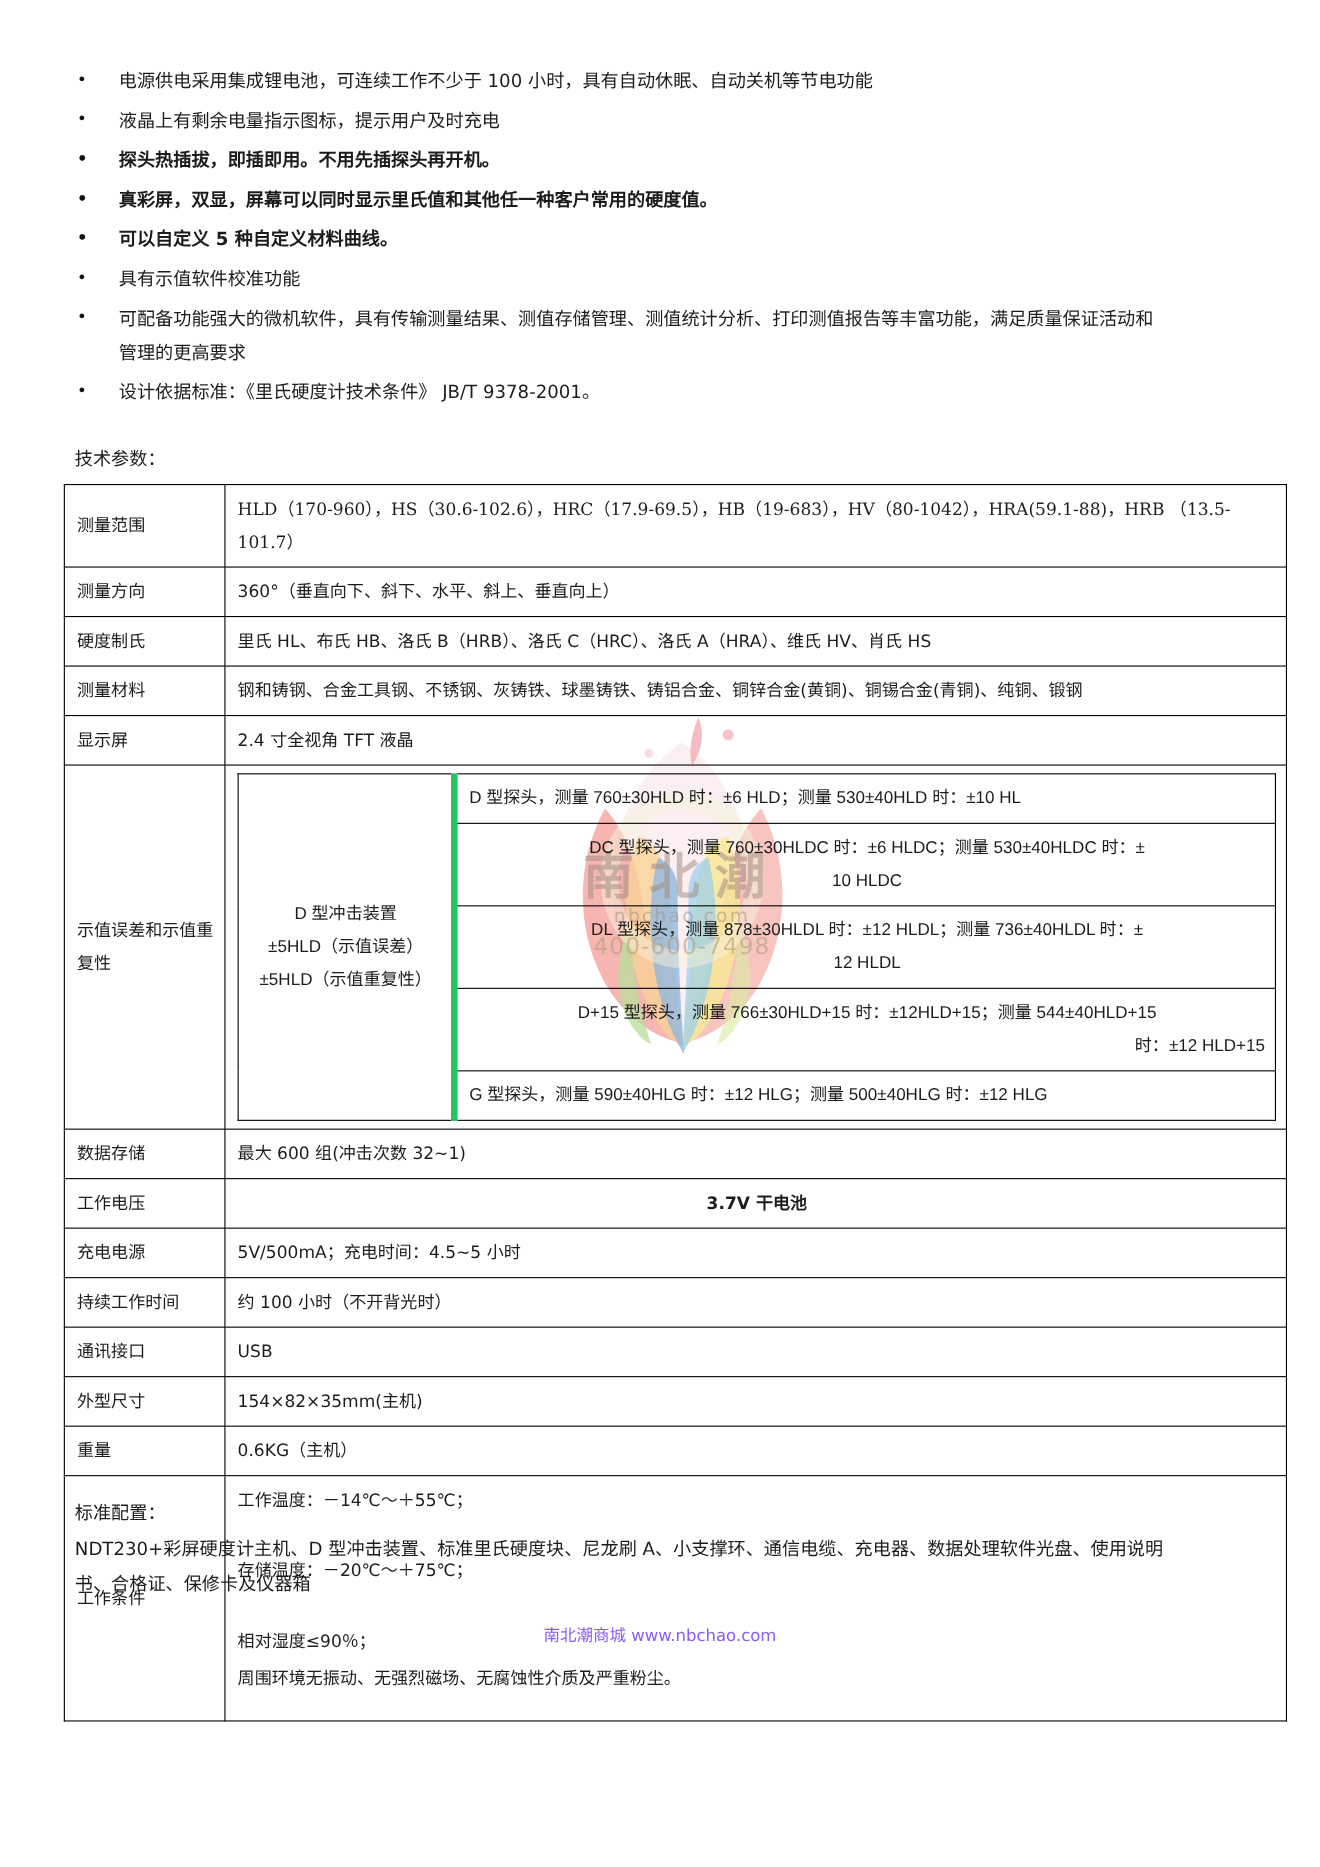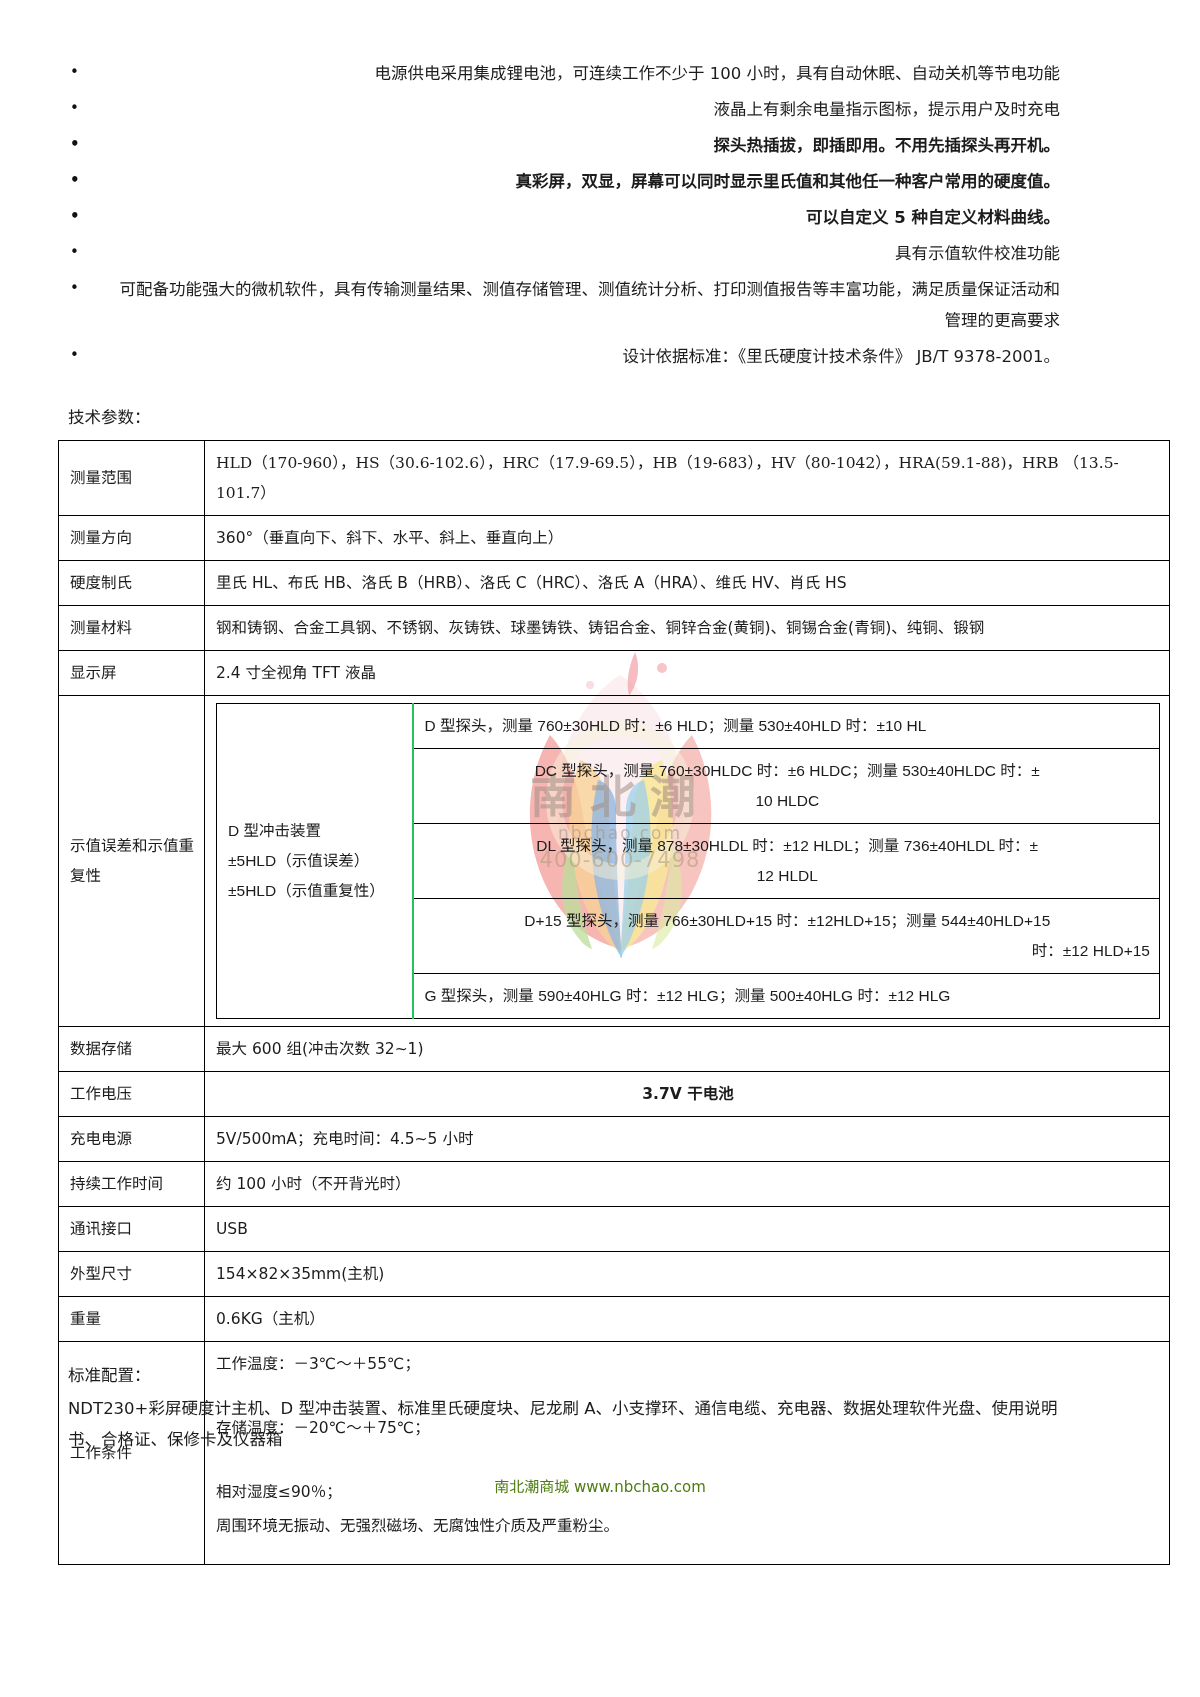--- a/index.html
+++ b/index.html
@@ -45,21 +45,20 @@
   .wm-brand { top: 120px; font-size: 46px; letter-spacing: 14px; font-weight: bold; }
   .wm-domain { top: 183px; font-size: 17px; letter-spacing: 2px; }
   .wm-phone { top: 208px; font-size: 21px; color: #7a5a20; letter-spacing: 1px; }
 
   
   #bullets {
     position: absolute;
     left: 0; top: 0;
     width: 1200px;
     z-index: 10;
-    text-align: right;
   }
   ul.feature-list {
     list-style: none;
     margin: 0;
     padding: 58px 0 0 0;
   }
   ul.feature-list li {
     position: relative;
     margin: 0 0 5px 0;
     padding: 0 140px 0 108px;
@@ -97,21 +96,21 @@
     line-height: 31px;
     color: #1c1c1c;
     z-index: 10;
   }
   #footer {
     position: absolute;
     left: 0; right: 0;
     top: 1475px;
     text-align: center;
     font-size: 15px;
-    color: #4d7c0f;
+    color: #8b5cf6;
     z-index: 10;
   }
 
   
   #spec-table {
     position: absolute;
     left: 58px;
     top: 440px;
     width: 1112px;
     border-collapse: collapse;
@@ -240,21 +239,21 @@
       <tr>
         <td class="label-cell red-label">示值误差和示值重复性</td>
         <td class="nested-host">
           <table class="inner-table">
             <colgroup>
                 <col style="width:196px">
                 <col>
               </colgroup>
             <tbody>
               <tr>
-                <td rowspan="5" class="red-device" style="border-right:2px solid #22c55e;vertical-align:middle;text-align:left">
+                <td rowspan="5" class="red-device" style="border-right:6px solid #22c55e;vertical-align:middle;text-align:center">
                   <div>D 型冲击装置</div>
                   <div>±5HLD（示值误差）</div>
                   <div>±5HLD（示值重复性）</div>
                 </td>
                 <td>
                   <div>D 型探头，测量 760±30HLD 时：±6 HLD；测量 530±40HLD 时：±10 HL</div>
                 </td>
               </tr>
               <tr>
                 <td>
@@ -309,21 +308,21 @@
         <td>154×82×35mm(主机)</td>
       </tr>
       <tr>
         <td class="label-cell">重量</td>
         <td>0.6KG（主机）</td>
       </tr>
 
       <tr>
         <td class="label-cell">工作条件</td>
         <td class="cond-cell">
-          <p>工作温度：－3℃～＋55℃；</p>
+          <p>工作温度：－14℃～＋55℃；</p>
           <p>存储温度：－20℃～＋75℃；</p>
           <p class="semi">相对湿度≤90％；</p>
           <p class="tight">周围环境无振动、无强烈磁场、无腐蚀性介质及严重粉尘。</p>
         </td>
       </tr>
     </tbody>
   </table>
 
   <div class="section-label" id="config-label">标准配置：</div>
   <div id="config-body">NDT230+彩屏硬度计主机、D 型冲击装置、标准里氏硬度块、尼龙刷 A、小支撑环、通信电缆、充电器、数据处理软件光盘、使用说明书、合格证、保修卡及仪器箱</div>

